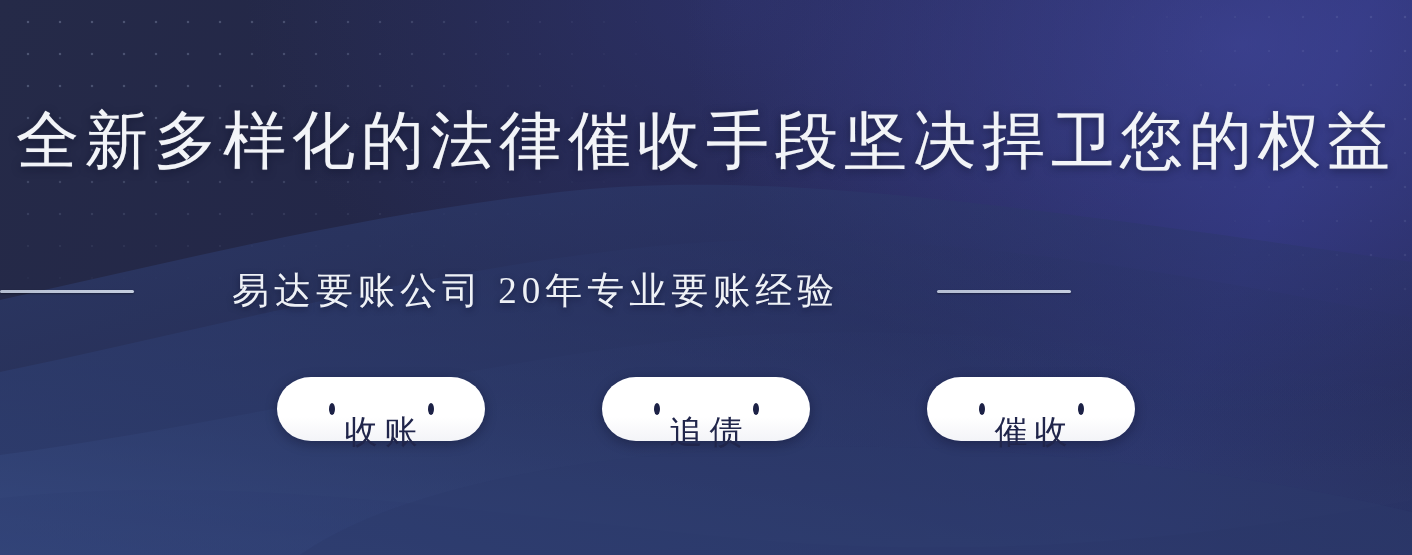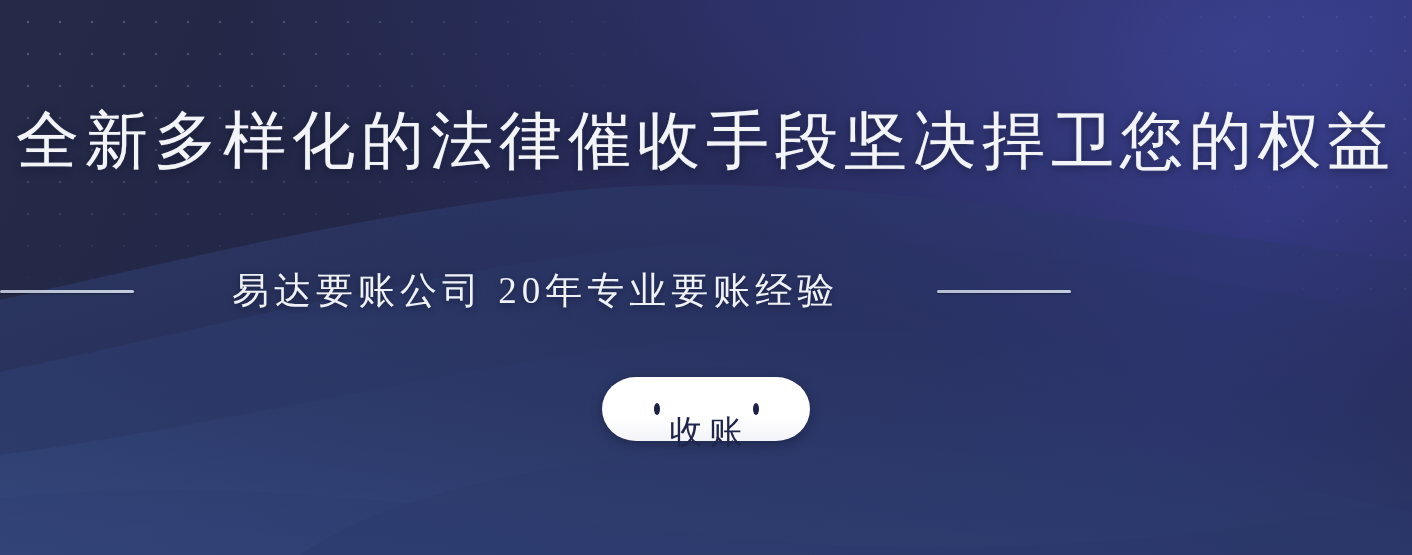--- a/index.html
+++ b/index.html
@@ -161,15 +161,25 @@
     <div id="subtitle">易达要账公司  20年专业要账经验</div>
     <div class="sub-rule"></div>
   </div>
 
   <div id="pills">
     <div class="pill">
       <span class="pill-dot"></span>
       <span class="pill-label">收账</span>
       <span class="pill-dot"></span>
     </div>
+    <div class="pill">
+      <span class="pill-dot"></span>
+      <span class="pill-label">追债</span>
+      <span class="pill-dot"></span>
+    </div>
+    <div class="pill">
+      <span class="pill-dot"></span>
+      <span class="pill-label">催收</span>
+      <span class="pill-dot"></span>
+    </div>
   </div>
 
 </div>
 
 </body></html>

